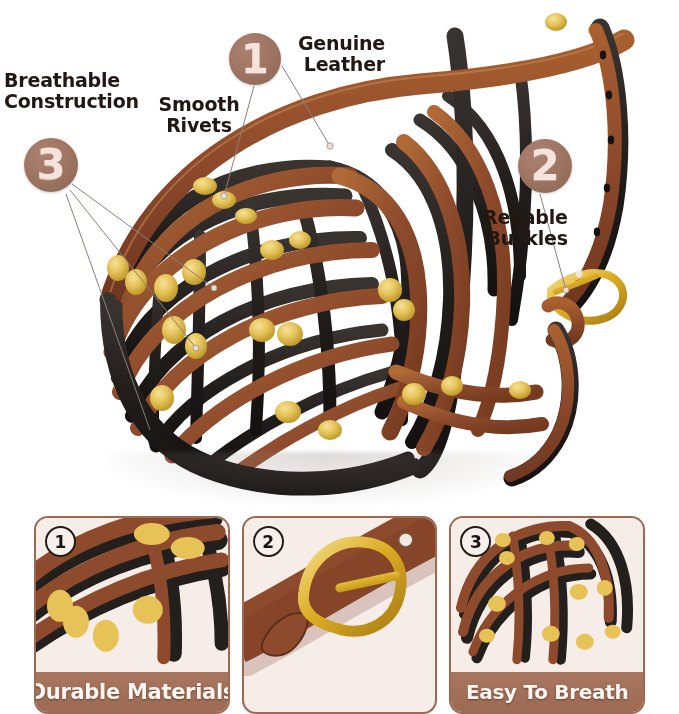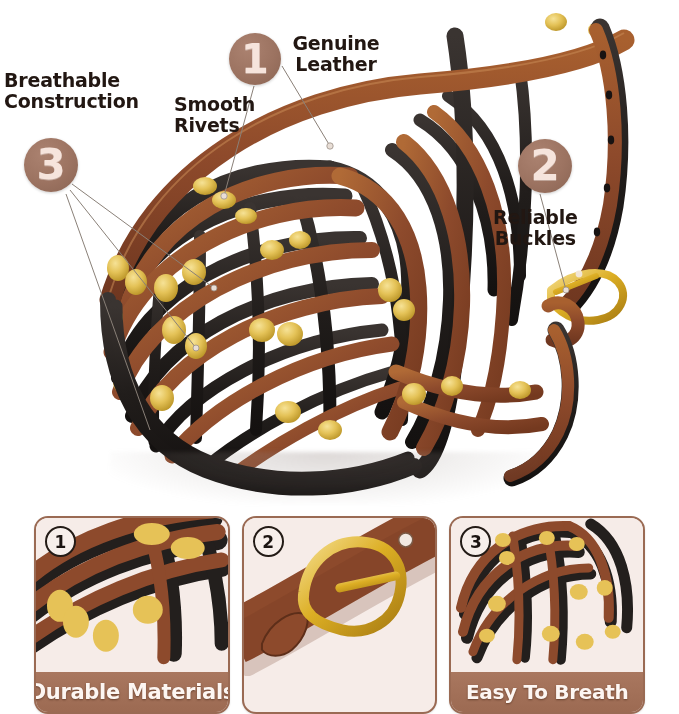--- a/index.html
+++ b/index.html
@@ -6,23 +6,23 @@
   body{width:679px;height:714px;position:relative;overflow:hidden;
        font-family:"DejaVu Sans","Liberation Sans",sans-serif;}
 
   #stage{position:absolute;inset:0;background:#ffffff;}
 
   
   .calloutText{position:absolute;color:#221712;font-weight:700;
                font-size:19px;line-height:1.12;letter-spacing:-.2px;
                white-space:pre-line;}
   .tc-breathable{left:4px;  top:70px;  text-align:left;}
-  .tc-rivets   {left:174px; top:94px;  width:92px;}
-  .tc-genuine  {left:287px; top:33px;  text-align:center;width:98px;}
-  .tc-buckles  {left:493px; top:207px; text-align:center;}
+  .tc-rivets   {left:153px; top:94px;  text-align:center;width:92px;}
+  .tc-genuine  {left:287px; top:33px;  text-align:right;width:98px;}
+  .tc-buckles  {left:483px; top:207px; text-align:right;}
 
   
   .badge{position:absolute;border-radius:50%;
          background:radial-gradient(circle at 36% 30%,#ab8270 0%,#9c7361 55%,#8a6453 100%);
          display:flex;align-items:center;justify-content:center;
          box-shadow:0 1px 3px rgba(0,0,0,.20);}
   .badge span{font-weight:800;color:#f6e4dc;line-height:1;
               text-shadow:0 1px 0 rgba(255,255,255,.35);}
   #badge1{left:229px;top:33px;width:52px;height:52px;}
   #badge1 span{font-size:40px;}

